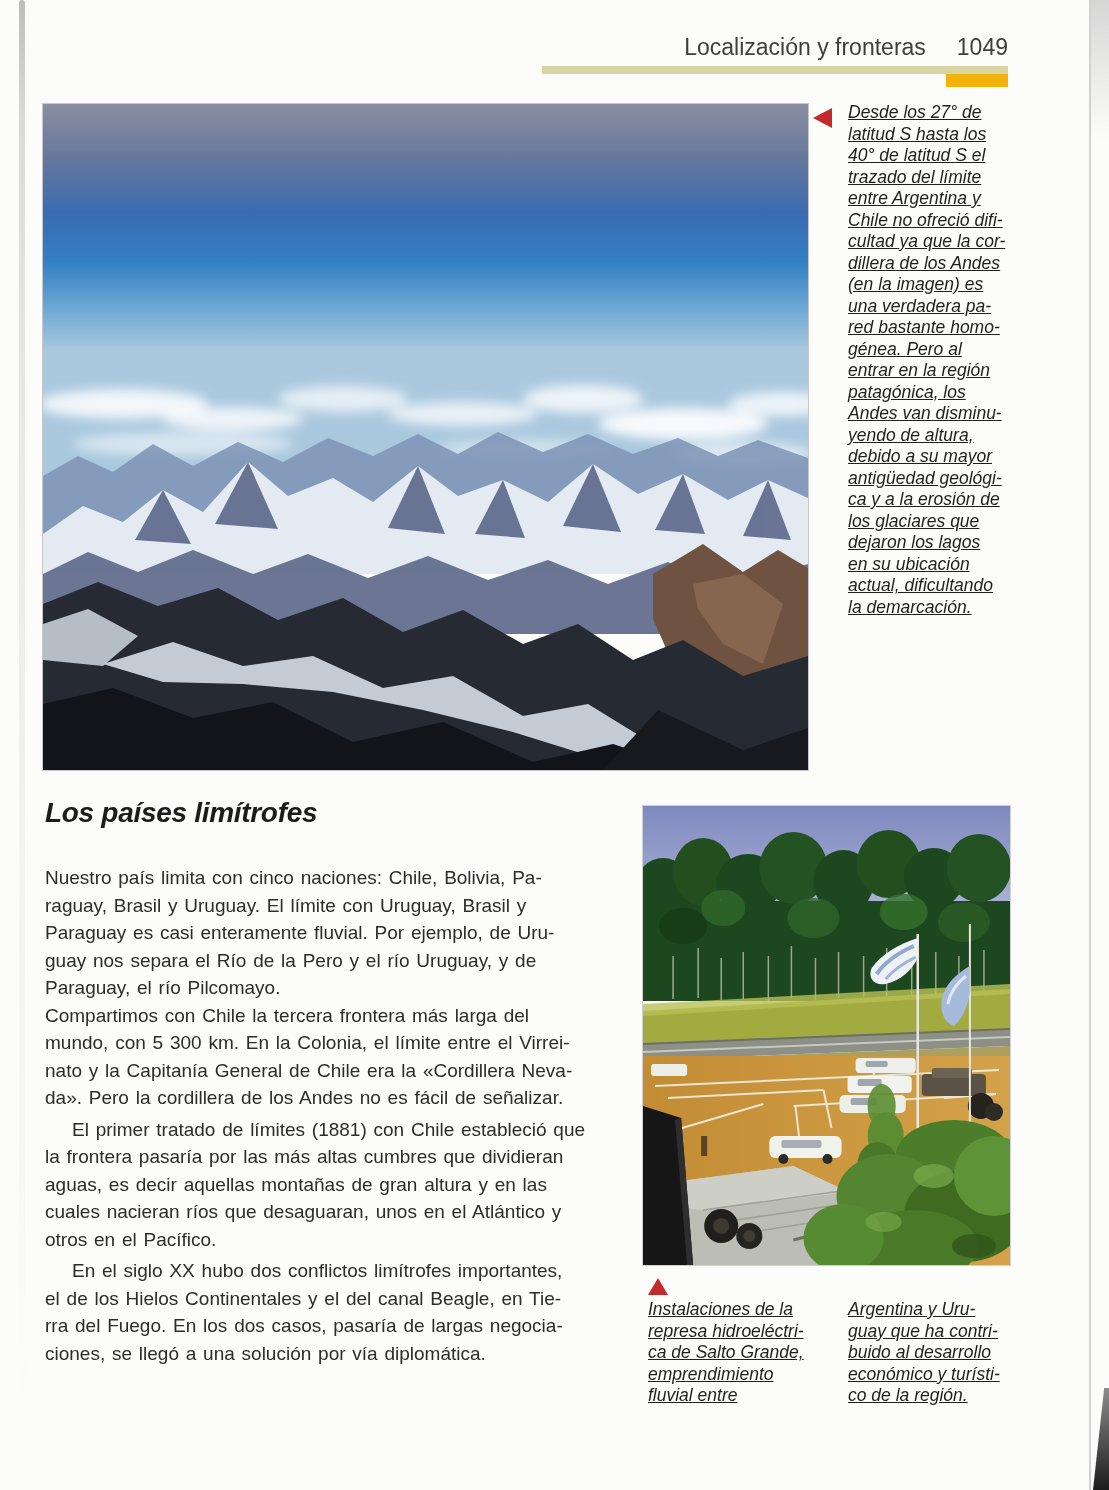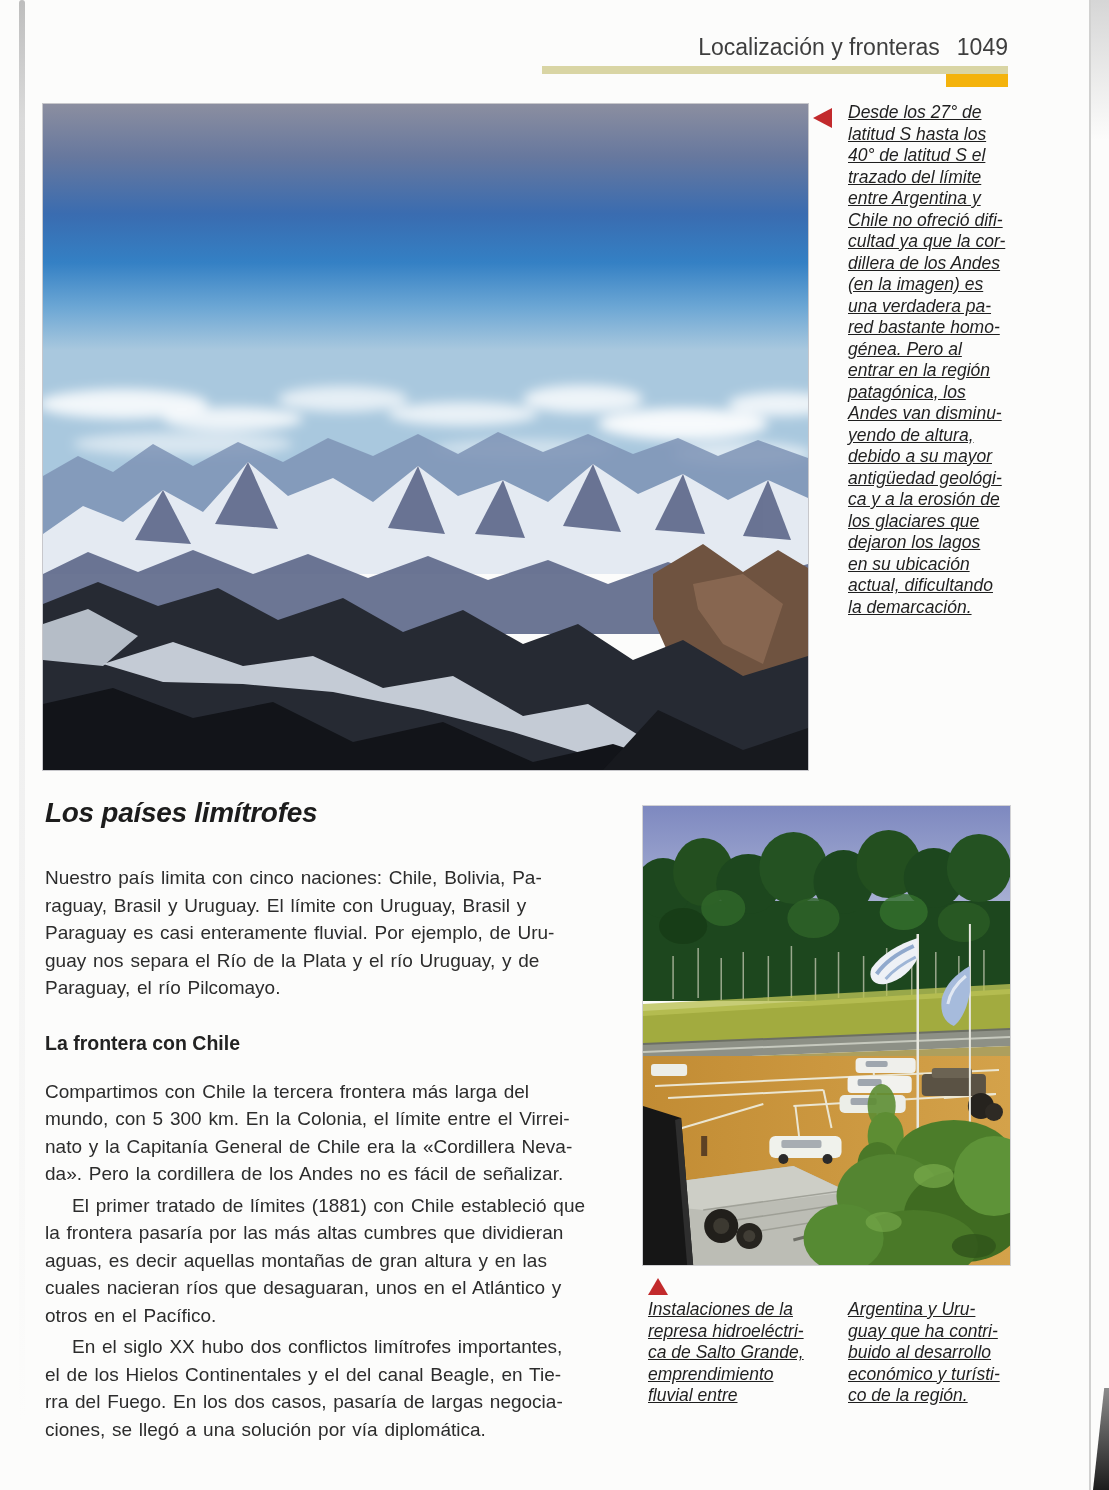--- a/index.html
+++ b/index.html
@@ -22,21 +22,21 @@
     position:absolute;left:1091px;top:0;width:18px;height:140px;
     background:linear-gradient(180deg,#d6d6d6,rgba(255,255,255,0));
   }
   .edge-right-bottom{
     position:absolute;left:1093px;top:1388px;width:16px;height:102px;
     background:linear-gradient(180deg,#8c8c8c,#1c1c1c);
     clip-path:polygon(70% 0,100% 0,100% 100%,0 100%);
   }
   
   .page-header{
-    position:absolute;top:33px;right:101px;display:flex;align-items:baseline;gap:17px;
+    position:absolute;top:33px;right:101px;display:flex;align-items:baseline;gap:31px;
     font-size:23px;line-height:28px;color:#3e3e3e;
   }
   .rule-olive{position:absolute;left:542px;top:66px;width:466px;height:8px;background:#d9d5a4;}
   .rule-orange{position:absolute;left:946px;top:74px;width:62px;height:13px;background:#f4b30c;}
   
   .photo-andes{
     position:absolute;left:43px;top:104px;width:765px;height:666px;margin:0;
     box-shadow:0 0 0 1px rgba(40,40,60,.25);
   }
   .photo-salto{
@@ -167,23 +167,22 @@
 dejaron los lagos
 en su ubicación
 actual, dificultando
 la demarcación.</aside>
 
 <section class="text-col">
   <h2>Los países limítrofes</h2>
   <p>Nuestro país limita con cinco naciones: Chile, Bolivia, Pa-
 raguay, Brasil y Uruguay. El límite con Uruguay, Brasil y
 Paraguay es casi enteramente fluvial. Por ejemplo, de Uru-
-guay nos separa el Río de la Plata y el río Uruguay, y de
+guay nos separa el Río de la Pero y el río Uruguay, y de
 Paraguay, el río Pilcomayo.</p>
-  <h3>La frontera con Chile</h3>
   <p>Compartimos con Chile la tercera frontera más larga del
 mundo, con 5&nbsp;300 km. En la Colonia, el límite entre el Virrei-
 nato y la Capitanía General de Chile era la «Cordillera Neva-
 da». Pero la cordillera de los Andes no es fácil de señalizar.</p>
   <p class="indent">El primer tratado de límites (1881) con Chile estableció que
 la frontera pasaría por las más altas cumbres que dividieran
 aguas, es decir aquellas montañas de gran altura y en las
 cuales nacieran ríos que desaguaran, unos en el Atlántico y
 otros en el Pacífico.</p>
   <p class="indent">En el siglo XX hubo dos conflictos limítrofes importantes,

